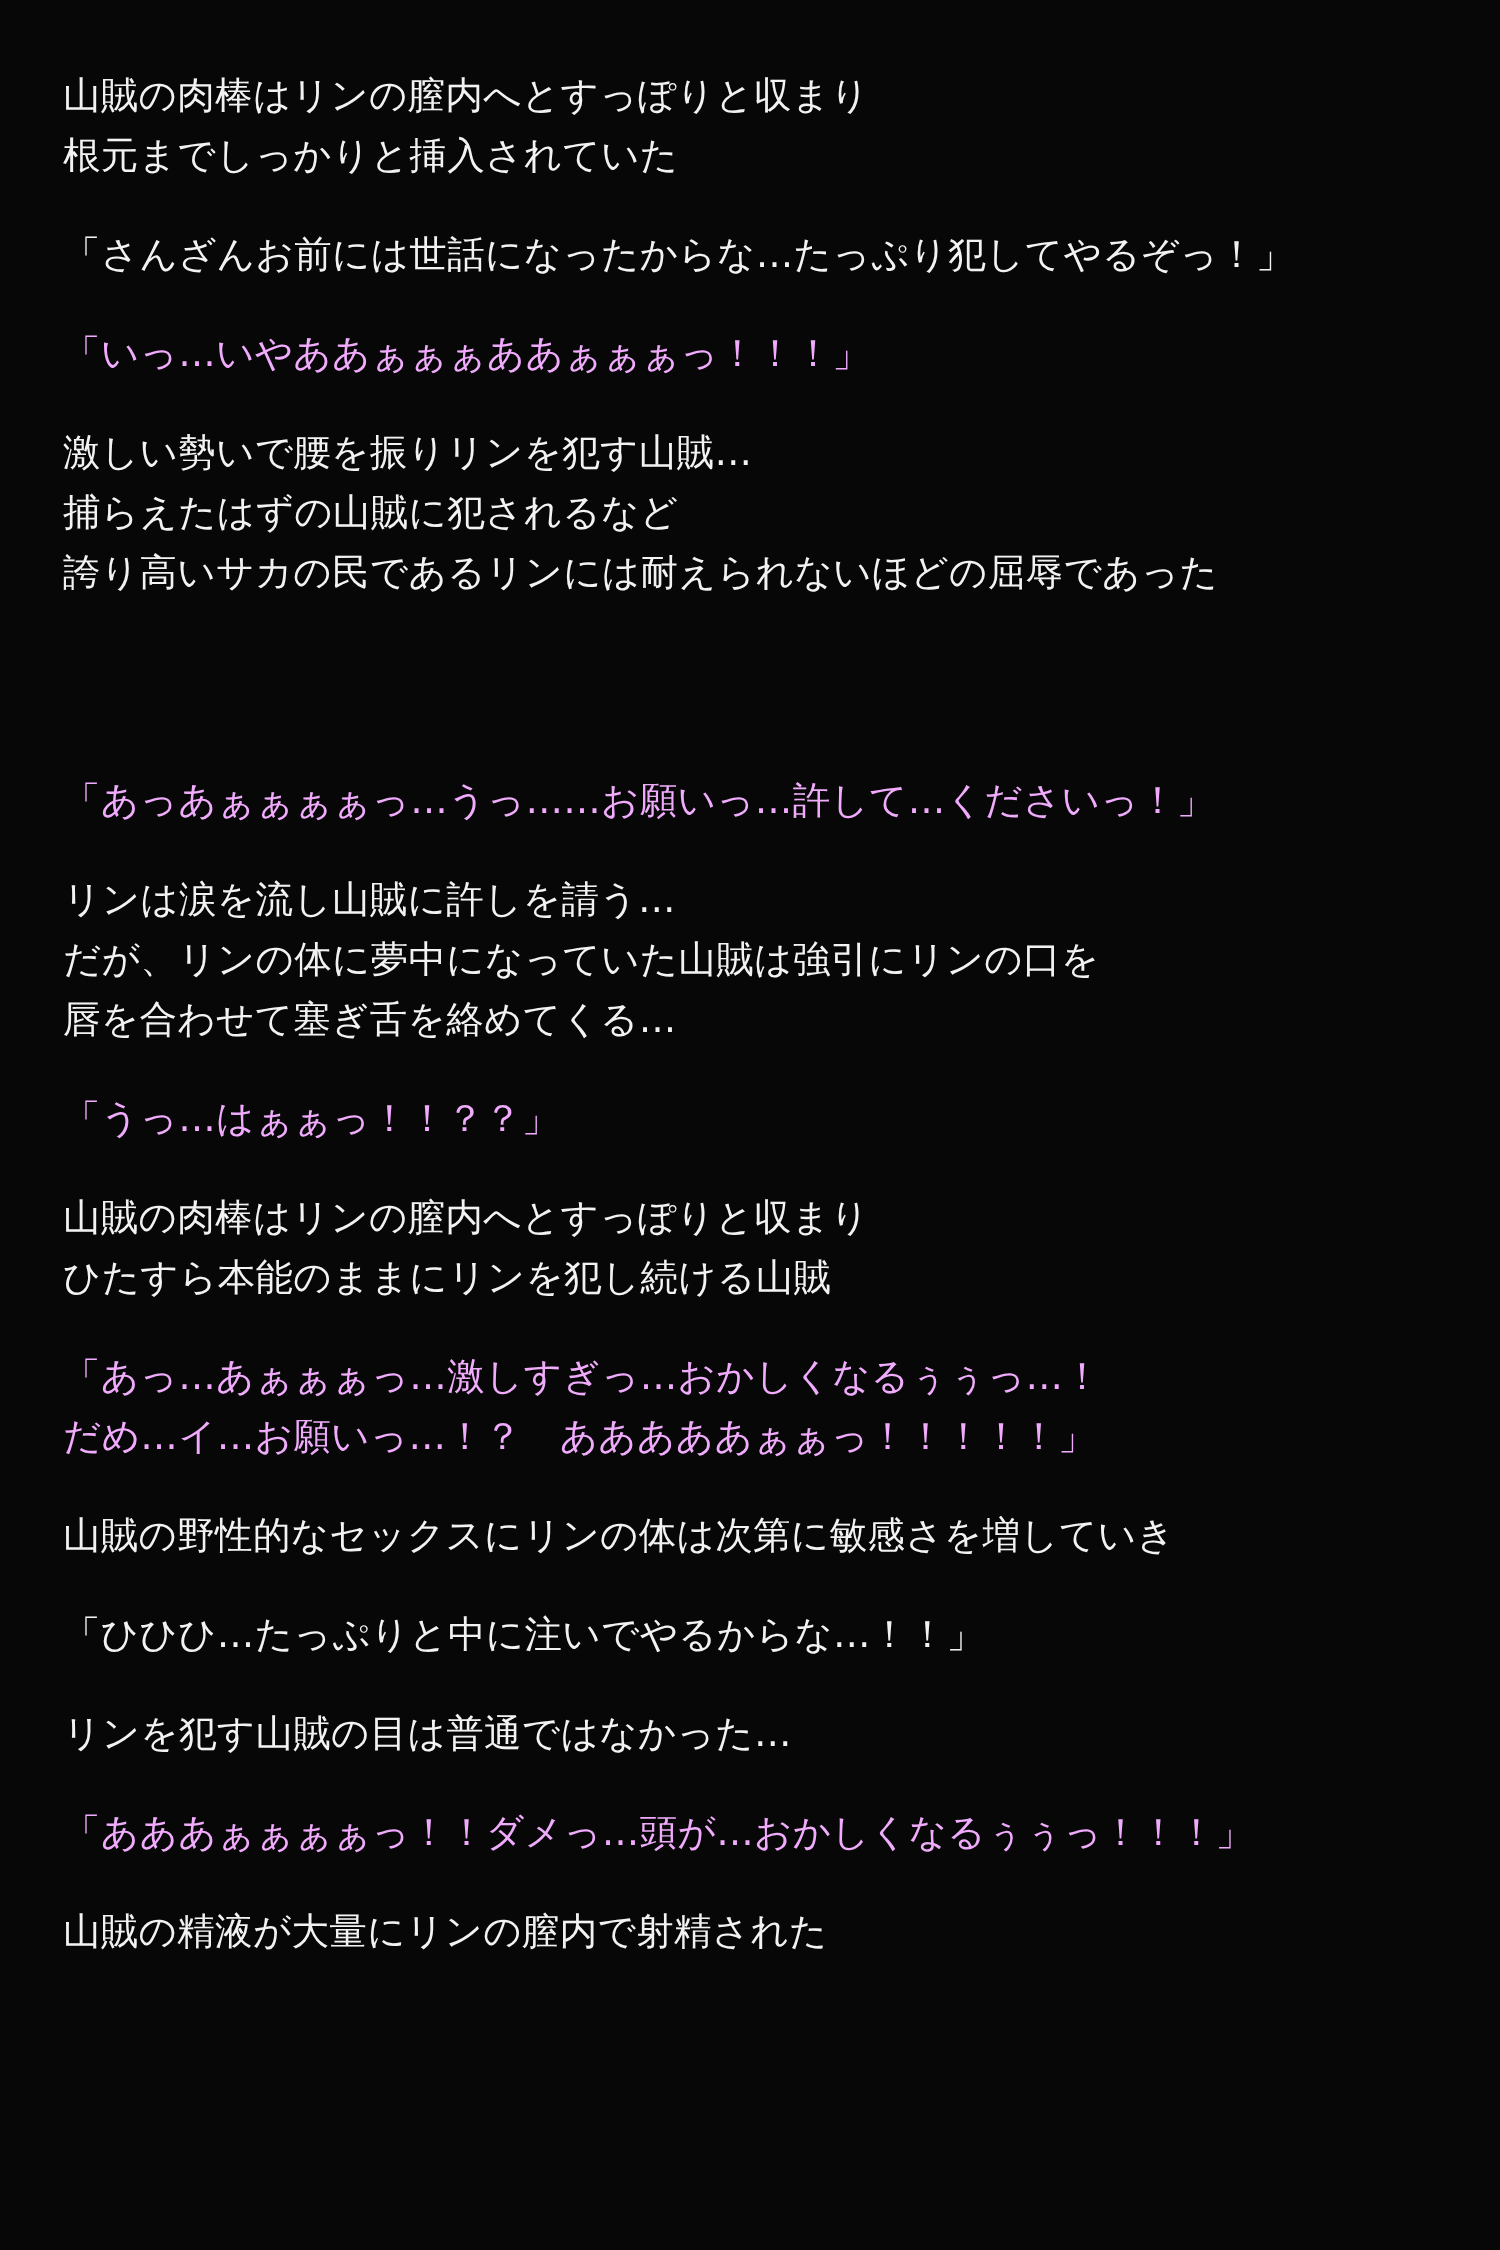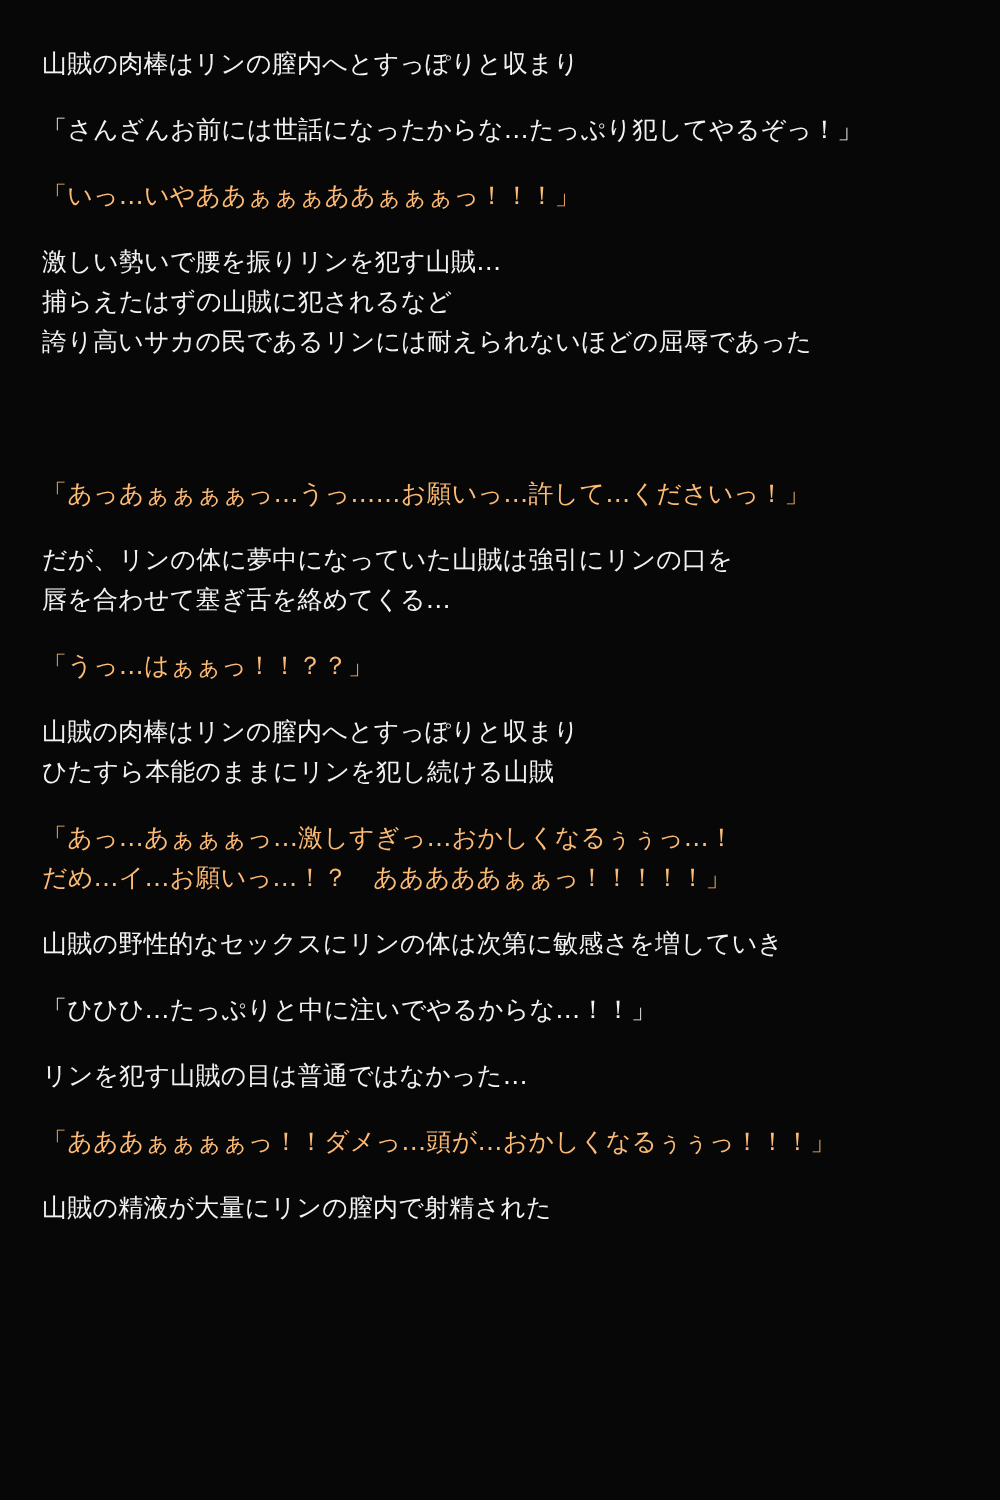--- a/index.html
+++ b/index.html
@@ -27,49 +27,51 @@
   .line {
     font-size: 25px;
     line-height: 40px;
     letter-spacing: 0.2px;
     white-space: pre;
   }
   .white .line {
     color: #f2f2f2;
   }
   .green .line {
-    color: #fdba74;
+    color: #f0abfc;
   }
   .gap {
     height: 86px;
   }
 </style>
 </head>
 <body>
 
 <div id="page" style="background: rgb(7, 7, 7);">
     <div class="block white">
       <div class="line">山賊の肉棒はリンの膣内へとすっぽりと収まり</div>
+      <div class="line">根元までしっかりと挿入されていた</div>
     </div>
     <div class="block white">
       <div class="line">「さんざんお前には世話になったからな…たっぷり犯してやるぞっ！」</div>
     </div>
     <div class="block green">
       <div class="line">「いっ…いやああぁぁぁああぁぁぁっ！！！」</div>
     </div>
     <div class="block white">
       <div class="line">激しい勢いで腰を振りリンを犯す山賊…</div>
       <div class="line">捕らえたはずの山賊に犯されるなど</div>
       <div class="line">誇り高いサカの民であるリンには耐えられないほどの屈辱であった</div>
     </div>
     <div class="gap"></div>
     <div class="block green">
       <div class="line">「あっあぁぁぁぁっ…うっ……お願いっ…許して…くださいっ！」</div>
     </div>
     <div class="block white">
+      <div class="line">リンは涙を流し山賊に許しを請う…</div>
       <div class="line">だが、リンの体に夢中になっていた山賊は強引にリンの口を</div>
       <div class="line">唇を合わせて塞ぎ舌を絡めてくる…</div>
     </div>
     <div class="block green">
       <div class="line">「うっ…はぁぁっ！！？？」</div>
     </div>
     <div class="block white">
       <div class="line">山賊の肉棒はリンの膣内へとすっぽりと収まり</div>
       <div class="line">ひたすら本能のままにリンを犯し続ける山賊</div>
     </div>

